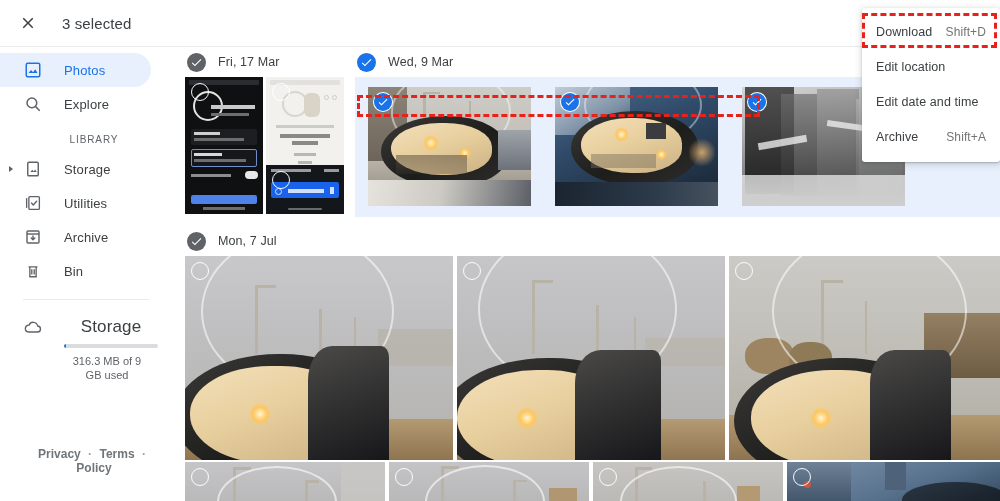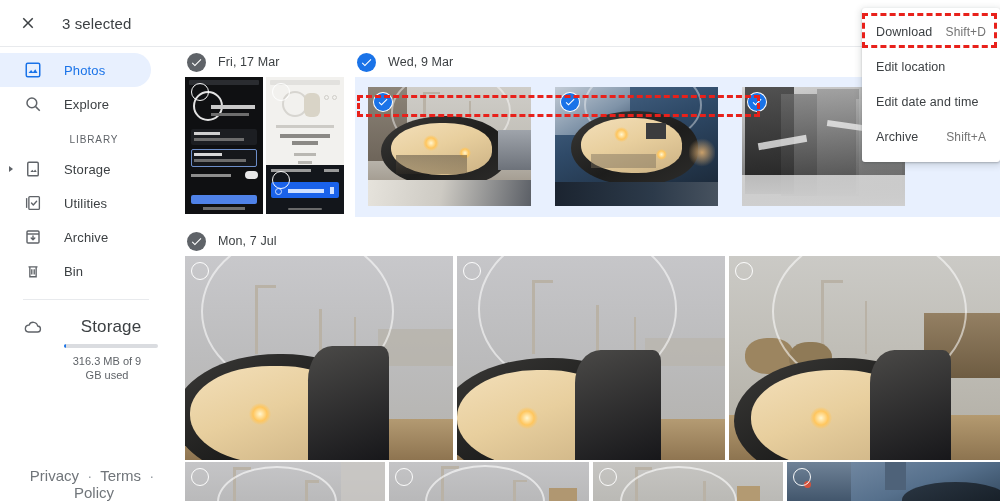--- a/index.html
+++ b/index.html
@@ -78,22 +78,22 @@
   .storage-bar {
     width: 94px; height: 4px; background: #dadce0;
     border-radius: 2px; margin-top: 7px; overflow: hidden;
   }
   .storage-fill { height: 100%; background: #1a73e8; border-radius: 2px; }
   .storage-text {
     font-size: 11px; color: #5f6368; margin-top: 6px;
     width: 86px; line-height: 14px;
   }
   .footer-links {
-    position: absolute; bottom: 0; left: 23px;
-    font-size: 15px; color: #70757a;
+    position: absolute; bottom: 26px; left: 23px;
+    font-size: 12px; color: #70757a; font-weight: bold;
   }
   .footer-links span { cursor: pointer; }
   .footer-links .dot { margin: 0 4px; color: #9aa0a6; }
 
   
   .content {
     position: absolute; top: 47px; left: 185px;
     width: 815px; height: 454px; background: #fff; overflow: hidden;
   }
   .date-head {

